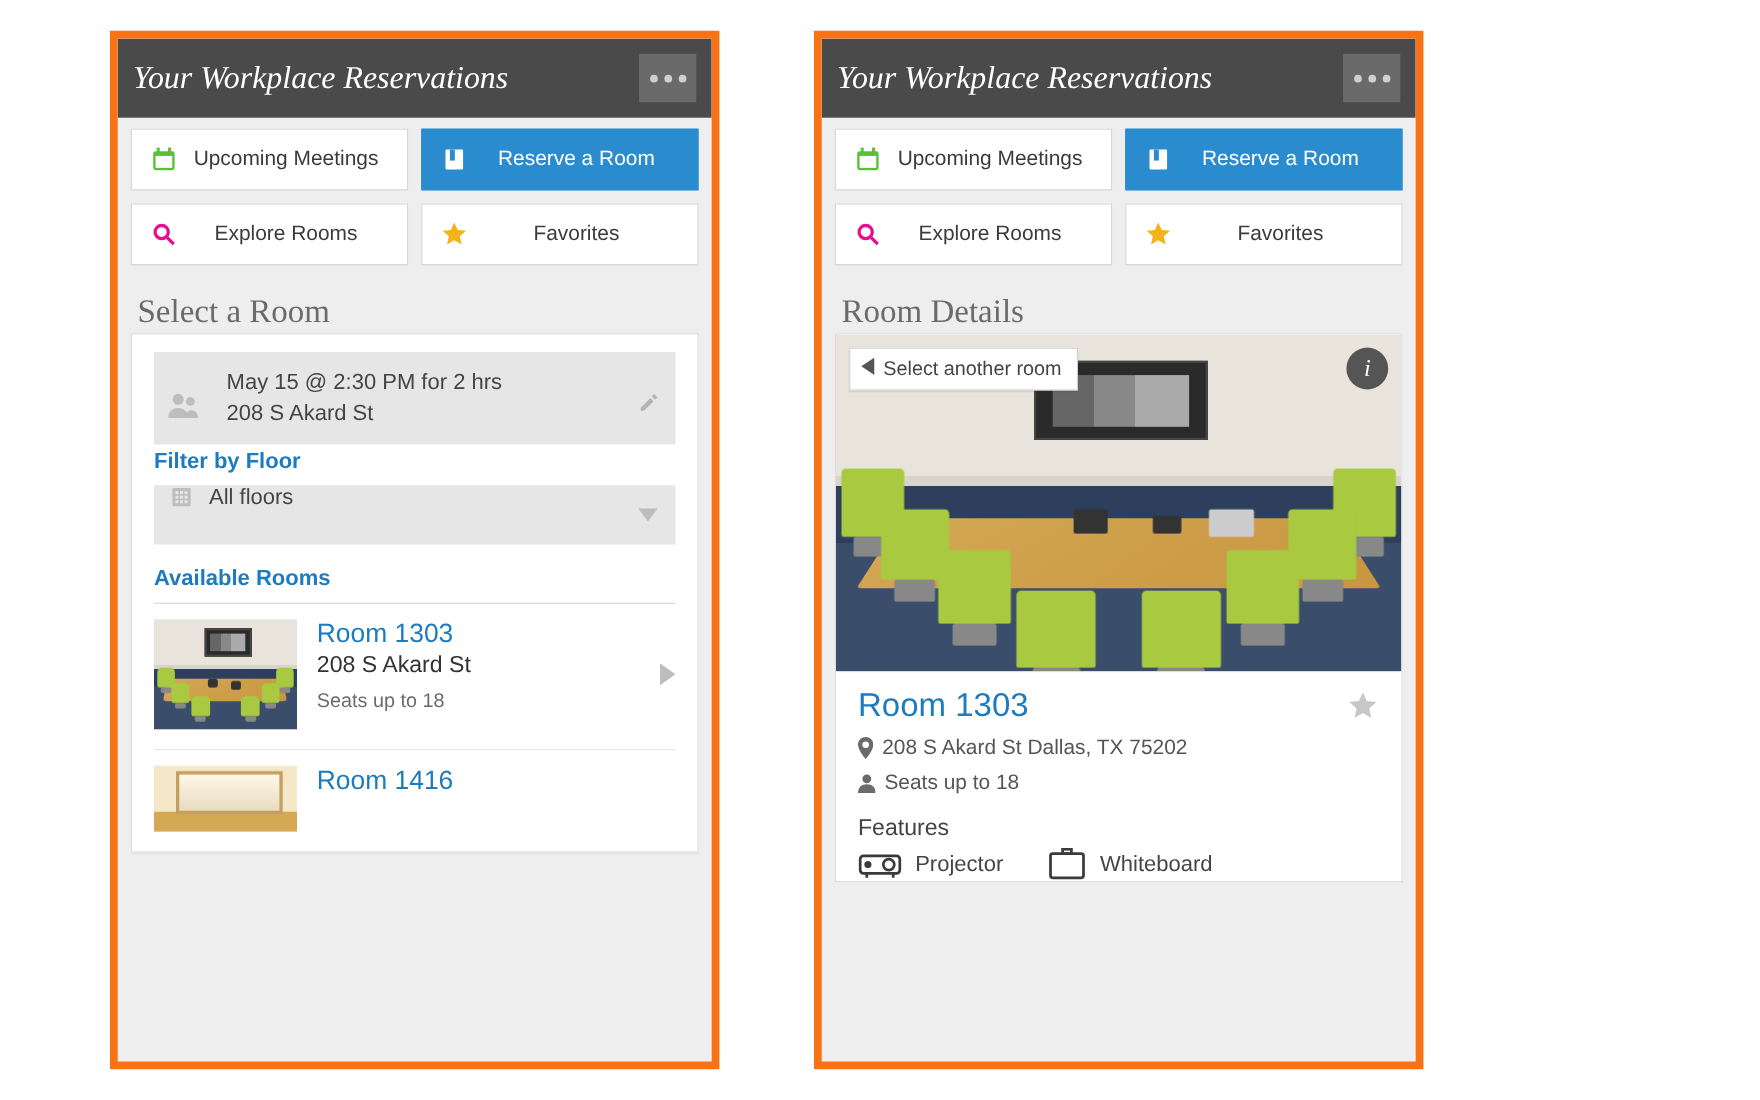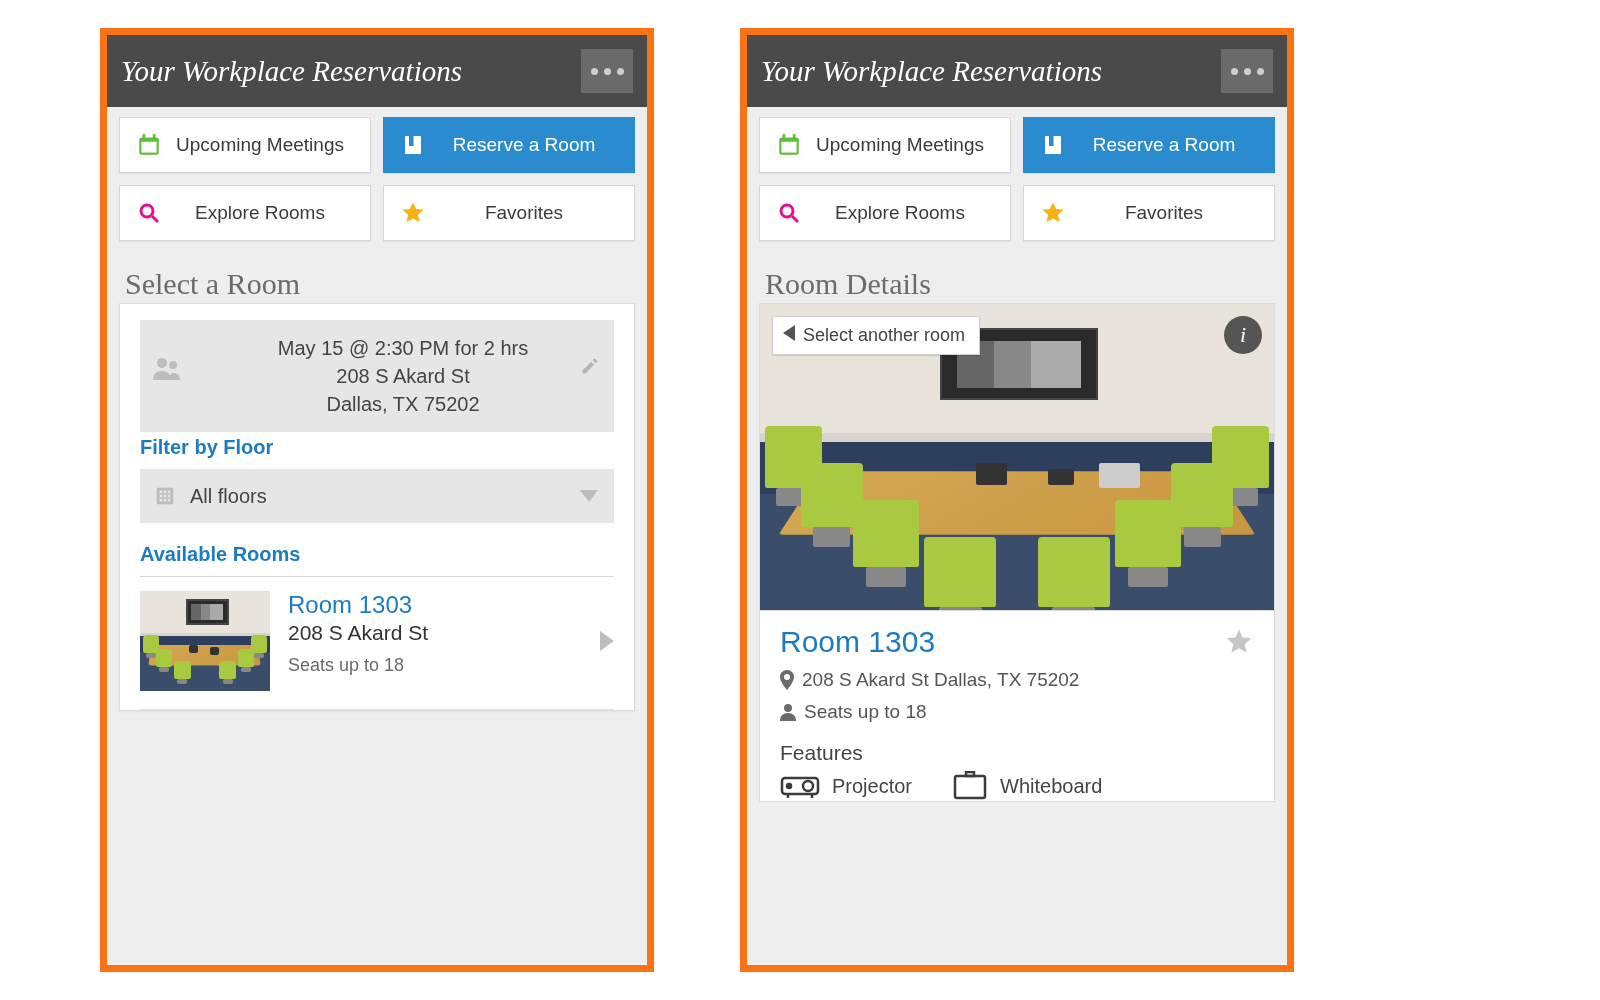--- a/index.html
+++ b/index.html
@@ -17,24 +17,24 @@
   .tile{flex:1 1 calc(50% - 12px);height:56px;background:#fff;border:1px solid #d7d7d7;box-shadow:0 1px 1px rgba(0,0,0,0.06);display:flex;align-items:center;padding:0 14px;box-sizing:border-box;font-size:19px;color:#3b3b3b;}
   .tile.active{background:#2a8ccf;border-color:#2a8ccf;color:#fff;}
   .tile .ic{width:30px;display:flex;justify-content:center;}
   .tile .lbl{flex:1;text-align:center;}
   
   .sect{padding:26px 18px 2px 18px;font-family:Georgia,"Times New Roman",serif;font-size:30px;color:#6b6b6b;}
   
   .card{margin:0 12px;background:#fff;border:1px solid #dcdcdc;box-shadow:0 1px 2px rgba(0,0,0,0.06);}
   .card .pad{padding:16px 20px 0 20px;}
   .card h4{margin:0 0 10px 0;font-size:20px;color:#1d7bbf;font-weight:600;}
-  .panel{background:#e6e6e6;padding:14px 14px 14px 66px;position:relative;font-size:20px;line-height:1.4;color:#444;text-align:center;}
+  .panel{background:#e6e6e6;padding:14px 14px 14px 66px;position:relative;font-size:20px;line-height:1.4;color:#444;}
   .panel .pplico{position:absolute;left:12px;top:36px;color:#bdbdbd;}
   .panel .editico{position:absolute;right:14px;top:36px;color:#b4b4b4;}
-  .selbox{background:#e6e6e6;height:54px;display:flex;align-items:center;padding:0 14px;font-size:20px;color:#444;position:relative;}
+  .selbox{background:#e6e6e6;height:54px;display:flex;align-items:flex-start;padding:0 14px;font-size:20px;color:#444;position:relative;}
   .selbox .gridico{margin-right:14px;color:#bdbdbd;}
   .selbox .caret{position:absolute;right:16px;top:50%;transform:translateY(-50%);}
   .hr{height:1px;background:#d7d7d7;margin:8px 0 0 0;}
   
   .row{display:flex;align-items:flex-start;padding:14px 0 18px 0;border-bottom:1px solid #e5e5e5;}
   .row .thumb{width:130px;height:100px;margin-right:18px;flex:none;}
   .row .info{flex:1;}
   .row .info .rname{font-size:24px;color:#1d7bbf;margin:0 0 2px 0;}
   .row .info .addr{font-size:21px;color:#333;margin:0 0 10px 0;}
   .row .info .seats{font-size:18px;color:#6b6b6b;}
@@ -128,21 +128,20 @@
           <span class="pplico">
             <svg width="30" height="26" viewBox="0 0 30 26" fill="#bdbdbd">
                 <circle cx="10" cy="7" r="5"></circle>
                 <circle cx="21" cy="9" r="4"></circle>
                 <path d="M1 24c0-6 4-9 9-9s9 3 9 9z"></path>
                 <path d="M17 24c0-5 2-7 5-7s6 2 6 7z"></path>
               </svg>
           </span>
           <div>May 15 @ 2:30 PM for 2 hrs</div>
           <div>208 S Akard St</div>
-          <div>Dallas, TX 75202</div>
           <span class="editico">
             <svg width="20" height="20" viewBox="0 0 24 24" fill="#b4b4b4">
                 <path d="M3 17.5V21h3.5L17 10.5 13.5 7 3 17.5zM20.7 7.3a1 1 0 000-1.4l-2.6-2.6a1 1 0 00-1.4 0L15 5l3.5 3.5 2.2-1.2z"></path>
               </svg>
           </span>
         </div>
 
         <h4 style="margin-top:4px">Filter by Floor</h4>
         <div class="selbox">
           <span class="gridico">
@@ -192,20 +191,30 @@
             <div class="addr">208 S Akard St</div>
             <div class="seats">Seats up to 18</div>
           </div>
           <span class="chev">
             <svg width="14" height="20" viewBox="0 0 14 20">
                 <path fill="#bdbdbd" d="M0 0l14 10L0 20z"></path>
               </svg>
           </span>
         </div>
 
+        <div class="row" style="border-bottom:none">
+          <div class="thumb" style="height:60px">
+            <div class="window-room">
+              <div class="window-frame"></div>
+            </div>
+          </div>
+          <div class="info">
+            <div class="rname">Room 1416</div>
+          </div>
+        </div>
 
       </div>
     </div>
   </div>
 
   <div class="phone right">
 
     <div class="hdr">
       <div class="title">Your Workplace Reservations</div>
       <div class="menu">

